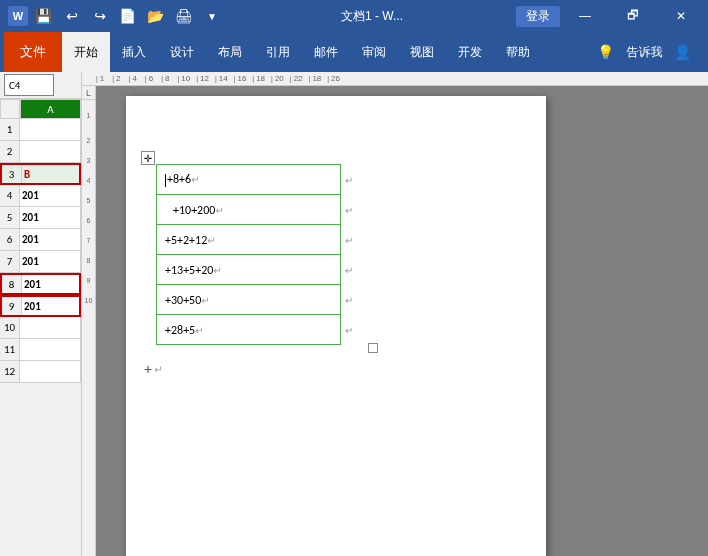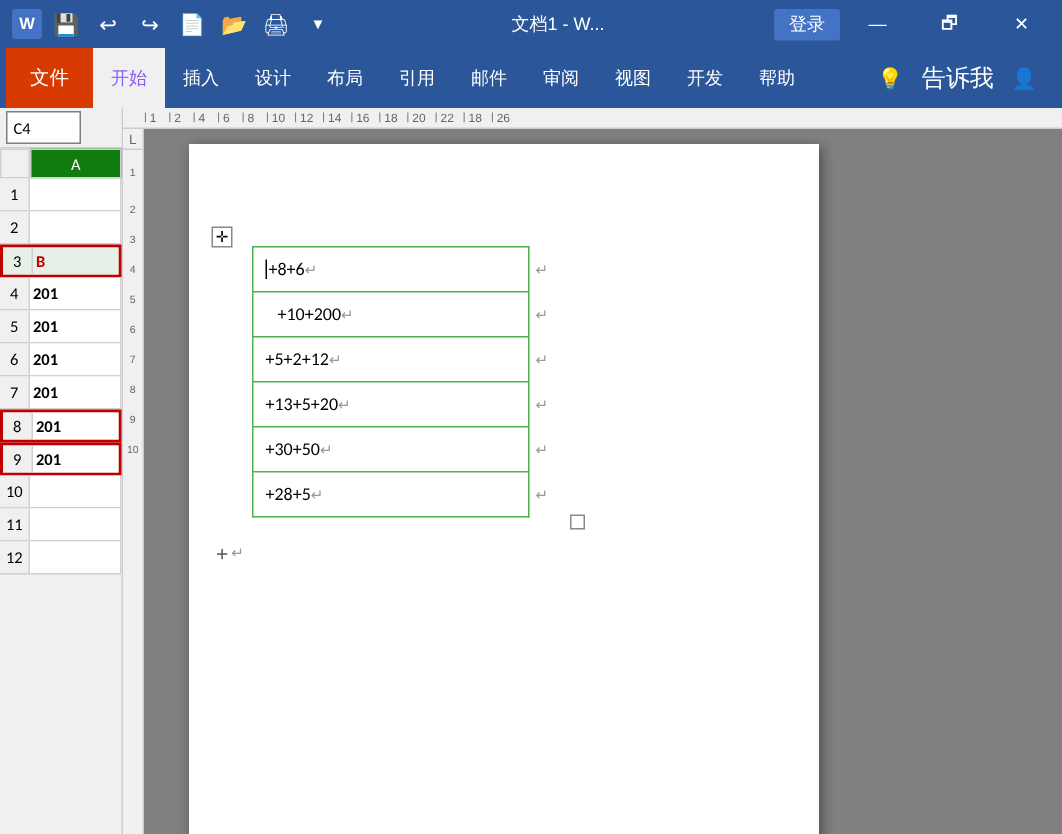--- a/index.html
+++ b/index.html
@@ -92,37 +92,37 @@
       height: 40px;
       display: flex;
       align-items: center;
       color: white;
       font-size: 12px;
       cursor: pointer;
       font-family: 'Microsoft YaHei', sans-serif;
     }
     .ribbon-tab.active {
       background: #f0f0f0;
-      color: #8b5cf6;
+      color: #000000;
     }
     .ribbon-right {
       display: flex;
       align-items: center;
       gap: 8px;
       padding-right: 8px;
     }
     .ribbon-right-icon {
       color: white;
       font-size: 14px;
       cursor: pointer;
       padding: 4px;
     }
     .tell-me {
       color: white;
-      font-size: 16px;
+      font-size: 12px;
       font-family: 'Microsoft YaHei', sans-serif;
       cursor: pointer;
     }
 
     
     .main-area {
       display: flex;
       height: calc(556px - 72px);
     }
 
@@ -360,21 +360,21 @@
       <div style="height:20px; display:flex; align-items:center; justify-content:center;">8</div>
       <div style="height:20px; display:flex; align-items:center; justify-content:center;">9</div>
       <div style="height:20px; display:flex; align-items:center; justify-content:center;">10</div>
     </div>
 
     <div style="position:absolute; top:14px; left:14px; right:0; bottom:0; background:#808080;">
       <div style="width:420px; min-height:480px; background:white; margin-left:30px; margin-top:10px; box-shadow:2px 2px 8px rgba(0,0,0,0.4); position:relative;">
 
         <div style="position:absolute; top:55px; left:15px; width:14px; height:14px; border:1px solid #888; background:white; cursor:move; display:flex; align-items:center; justify-content:center; font-size:10px; z-index:20;">✛</div>
 
-        <div style="position:absolute; top:68px; left:30px; width:240px;margin-left:12px;">
+        <div style="position:absolute; top:68px; left:30px; width:240px;">
           <table style="width:210px; border-collapse:collapse; font-size:12px; font-family:'SimSun',Calibri,sans-serif;">
             <tbody>
                 <tr>
               <td style="border:1px solid #4CAF50; padding:4px 8px; height:30px; vertical-align:middle;">
                 <span style="display:inline-block; width:1px; height:13px; background:black; vertical-align:middle; margin-right:1px;"></span><span>+8+6</span><span style="color:#999; font-size:10px;">↵</span>
               </td>
               <td style="border:none; width:25px; vertical-align:middle; padding:0 4px;"><span style="color:#999; font-size:10px;">↵</span></td>
             </tr>
             <tr>
               <td style="border:1px solid #4CAF50; padding:4px 16px; height:30px; vertical-align:middle;">

